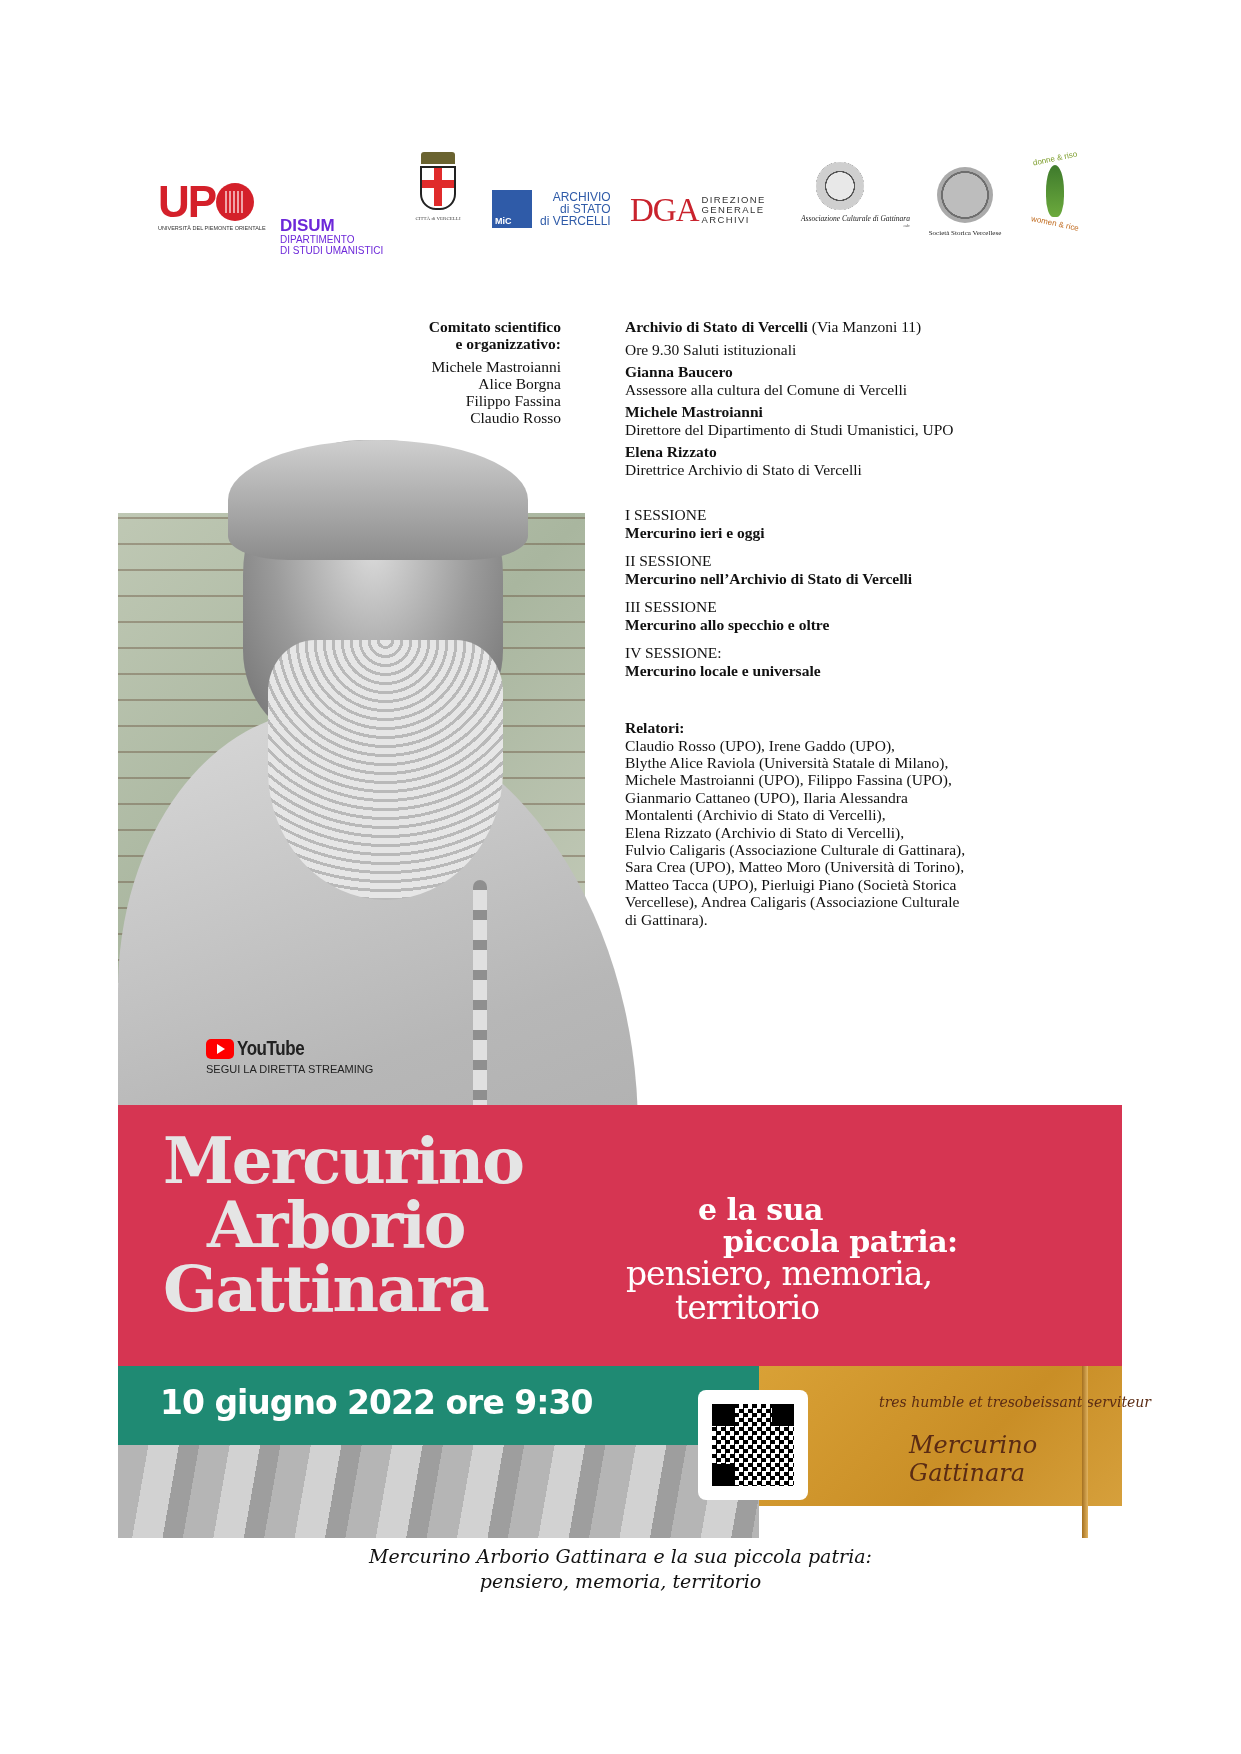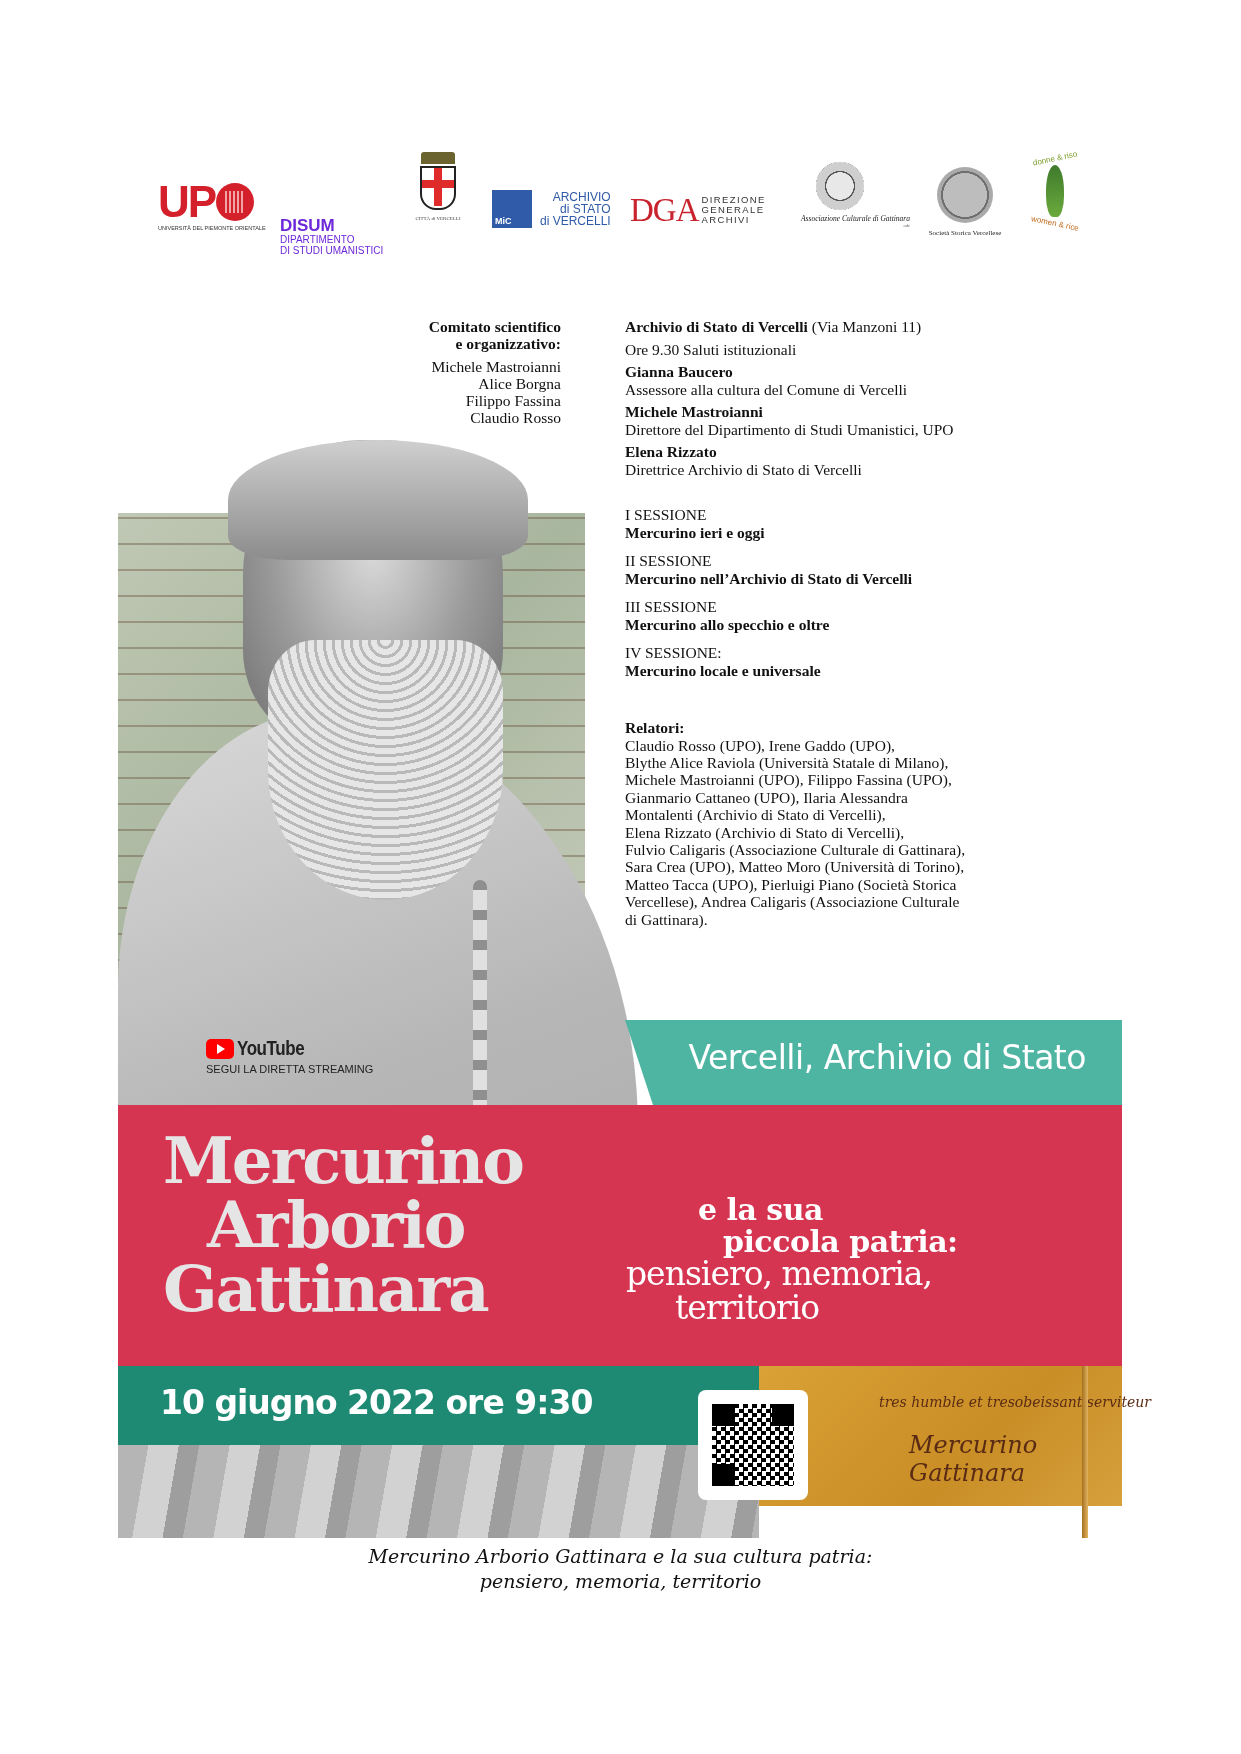--- a/index.html
+++ b/index.html
@@ -179,23 +179,20 @@
   <div class="buttons"></div>
 
   <div class="yt">
     <div class="row">
       <span class="play"></span>
       <span class="word">YouTube</span>
     </div>
     <div class="sub">SEGUI LA DIRETTA STREAMING</div>
   </div>
 
-  <div class="teal">
-    <span>Vercelli, Archivio di Stato</span>
-  </div>
 
   <div class="red">
     <div class="title-main">
       <div>Mercurino</div>
       <div>Arborio</div>
       <div>Gattinara</div>
     </div>
     <div class="sub1">e la sua</div>
     <div class="sub2">piccola patria:</div>
     <div class="sub3">pensiero, memoria,</div>
@@ -274,15 +271,15 @@
       <div>Fulvio Caligaris (Associazione Culturale di Gattinara),</div>
       <div>Sara Crea (UPO), Matteo Moro (Università di Torino),</div>
       <div>Matteo Tacca (UPO), Pierluigi Piano (Società Storica</div>
       <div>Vercellese), Andrea Caligaris (Associazione Culturale</div>
       <div>di Gattinara).</div>
     </div>
   </div>
 </div>
 
 <div class="caption">
-  <div>Mercurino Arborio Gattinara e la sua cultura patria:</div>
+  <div>Mercurino Arborio Gattinara e la sua piccola patria:</div>
   <div>pensiero, memoria, territorio</div>
 </div>
 
 </body></html>

